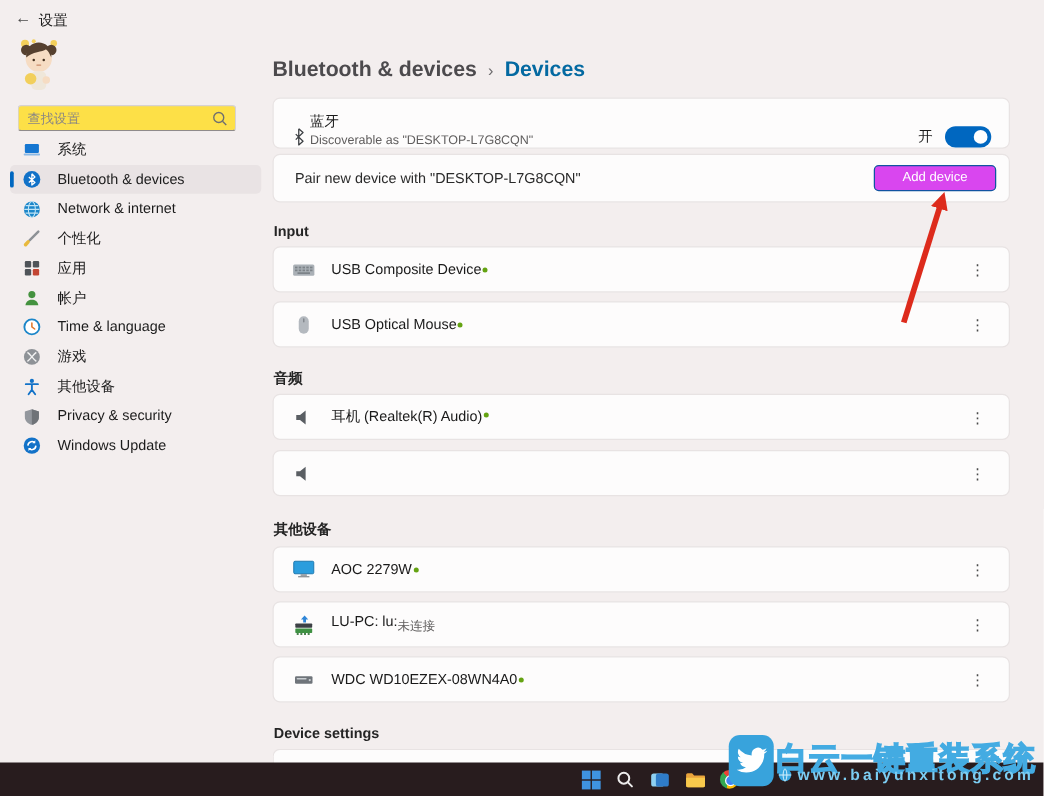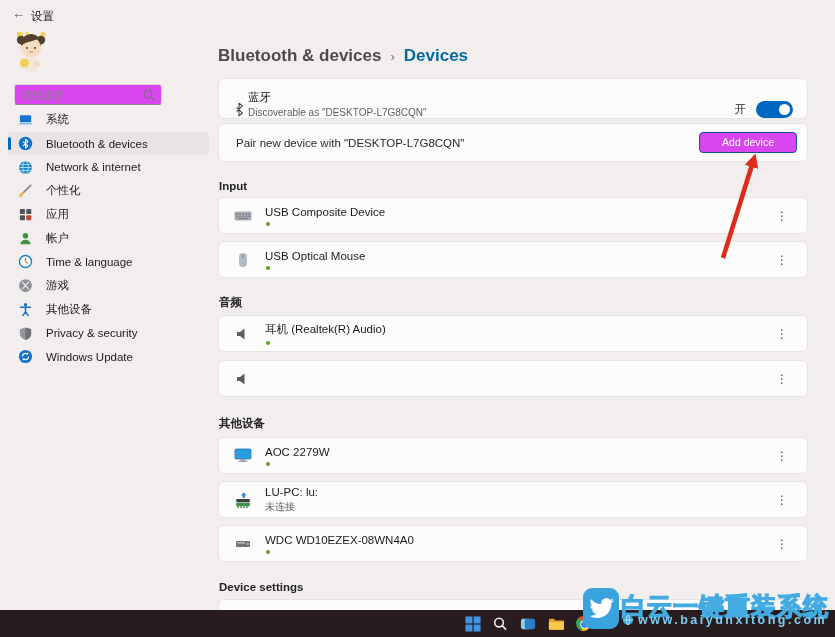--- a/index.html
+++ b/index.html
@@ -9,22 +9,22 @@
     background:#f3eeee; color:#1b1b1b;
     font-family:"Liberation Sans","DejaVu Sans",sans-serif;
     overflow:hidden;
   }
   
   .back-btn { position:absolute; left:12px; top:6px; font-size:13px; color:#4a4a4a; cursor:default; }
   .win-title { position:absolute; left:31px; top:9px; font-size:11.5px; color:#1b1b1b; }
 
   
   .avatar { position:absolute; left:13px; top:30px; width:36px; height:45px; }
-  .searchbox { position:absolute; left:14px; top:84px; width:148px; height:21px;
-    background:#d946ef; border:1px solid #d6d2d2; border-bottom:1px solid #8f8b8b; border-radius:3px; }
+  .searchbox { position:absolute; left:14px; top:84px; width:175px; height:21px;
+    background:#fde047; border:1px solid #d6d2d2; border-bottom:1px solid #8f8b8b; border-radius:3px; }
   .searchbox input { width:100%; height:100%; border:none; outline:none; background:transparent;
     font-size:10.5px; padding:0 22px 0 7px; font-family:inherit; color:#333; }
   .searchbox input::placeholder { color:#8a8684; }
   .search-icon { position:absolute; right:5px; top:3px; width:14px; height:14px; }
 
   .nav { position:absolute; left:8px; top:108px; width:201px; }
   .nav-item { position:relative; height:23.7px; display:flex; align-items:center;
     padding-left:9px; gap:13px; font-size:11.5px; border-radius:4px; cursor:default; }
   .nav-item.selected { background:#e9e3e4; }
   .nav-item.selected::before { content:""; position:absolute; left:0; top:5px; width:3px; height:13px;
@@ -54,21 +54,21 @@
 
   .pair-card { top:123px; height:39px; display:flex; align-items:center; padding:0 10px 0 17px; }
   .pair-text { font-size:11.5px; color:#2a2a2a; }
   .add-btn { margin-left:auto; background:#d946ef; color:#fff; border:1px solid #1153a0;
     border-radius:4px; font-size:10.5px; padding:3px 22px 4px; font-family:inherit; cursor:default; }
 
   .section-label { position:absolute; left:219px; font-size:11.5px; font-weight:700; color:#242424; }
 
   .dev-row { height:37px; display:flex; align-items:center; padding:0 13px 0 15px; gap:13px; }
   .dev-icon { width:18px; flex:0 0 18px; display:flex; align-items:center; justify-content:center; }
-  .dev-info { display:flex; flex-direction:column; justify-content:center; }
+  .dev-info { display:flex; justify-content:center; }
   .dev-name { font-size:11.5px; color:#1a1a1a; }
   .status-dot { width:4px; height:4px; border-radius:50%; background:#64a312; margin-top:4px; margin-left:1px; }
   .dev-sub { font-size:10px; color:#5f5d5d; margin-top:2px; }
   .kebab { margin-left:auto; font-size:12px; color:#4a4a4a; padding:2px 6px; cursor:default; }
 
   .partial-card { top:599px; height:12px; border-radius:6px 6px 0 0; border-bottom:none; }
 
   
   .anno-arrow { position:absolute; left:700px; top:145px; width:90px; height:125px;
     overflow:visible; z-index:50; pointer-events:none; }

